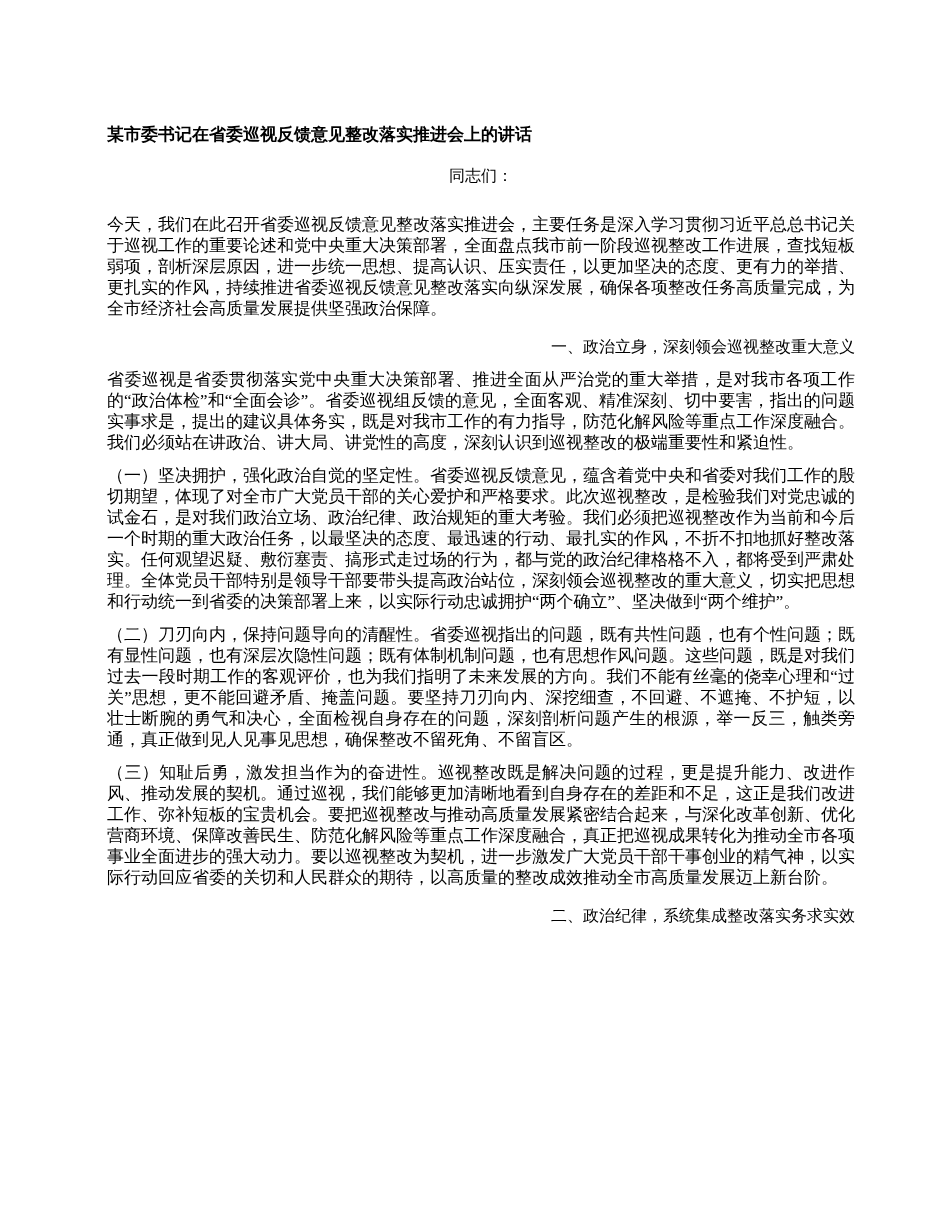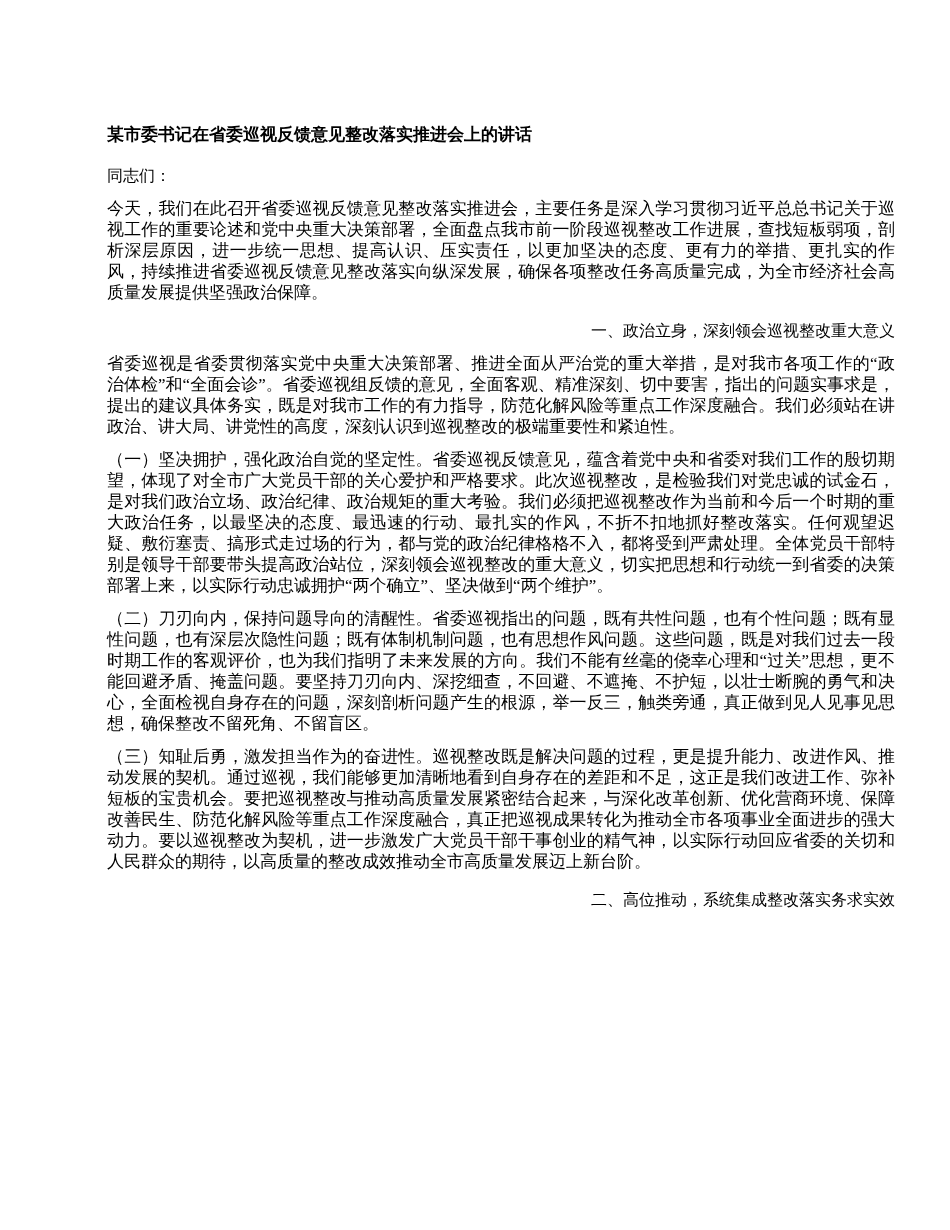--- a/index.html
+++ b/index.html
@@ -11,34 +11,35 @@
     width: 950px;
     height: 1230px;
     overflow: hidden;
     font-family: "Liberation Serif", "DejaVu Serif", serif;
     color: #000000;
   }
   .page {
     box-sizing: border-box;
     width: 950px;
     height: 1230px;
-    padding: 124px 55px 0 107px;
+    padding: 124px 95px 0 107px;
     background: #ffffff;
   }
   .doc-title {
     font-size: 17px;
     font-weight: bold;
     line-height: 22px;
     margin: 0 0 19px 0;
     text-align: left;
   }
   .salutation {
     font-size: 16px;
     line-height: 21px;
-    margin: 0 0 12px 0;
+    margin: 0 0 28px 0;
+    text-align: center;
   }
   .body-para {
     font-size: 17px;
     line-height: 21px;
     margin: 0 0 12px 0;
     text-align: justify;
     text-justify: inter-ideograph;
   }
   .section-heading {
     font-size: 16px;
@@ -61,15 +62,15 @@
   <h2 class="section-heading">一、政治立身，深刻领会巡视整改重大意义</h2>
 
   <p class="body-para">省委巡视是省委贯彻落实党中央重大决策部署、推进全面从严治党的重大举措，是对我市各项工作的“政治体检”和“全面会诊”。省委巡视组反馈的意见，全面客观、精准深刻、切中要害，指出的问题实事求是，提出的建议具体务实，既是对我市工作的有力指导，防范化解风险等重点工作深度融合。我们必须站在讲政治、讲大局、讲党性的高度，深刻认识到巡视整改的极端重要性和紧迫性。</p>
 
   <p class="body-para">（一）坚决拥护，强化政治自觉的坚定性。省委巡视反馈意见，蕴含着党中央和省委对我们工作的殷切期望，体现了对全市广大党员干部的关心爱护和严格要求。此次巡视整改，是检验我们对党忠诚的试金石，是对我们政治立场、政治纪律、政治规矩的重大考验。我们必须把巡视整改作为当前和今后一个时期的重大政治任务，以最坚决的态度、最迅速的行动、最扎实的作风，不折不扣地抓好整改落实。任何观望迟疑、敷衍塞责、搞形式走过场的行为，都与党的政治纪律格格不入，都将受到严肃处理。全体党员干部特别是领导干部要带头提高政治站位，深刻领会巡视整改的重大意义，切实把思想和行动统一到省委的决策部署上来，以实际行动忠诚拥护“两个确立”、坚决做到“两个维护”。</p>
 
   <p class="body-para">（二）刀刃向内，保持问题导向的清醒性。省委巡视指出的问题，既有共性问题，也有个性问题；既有显性问题，也有深层次隐性问题；既有体制机制问题，也有思想作风问题。这些问题，既是对我们过去一段时期工作的客观评价，也为我们指明了未来发展的方向。我们不能有丝毫的侥幸心理和“过关”思想，更不能回避矛盾、掩盖问题。要坚持刀刃向内、深挖细查，不回避、不遮掩、不护短，以壮士断腕的勇气和决心，全面检视自身存在的问题，深刻剖析问题产生的根源，举一反三，触类旁通，真正做到见人见事见思想，确保整改不留死角、不留盲区。</p>
 
   <p class="body-para">（三）知耻后勇，激发担当作为的奋进性。巡视整改既是解决问题的过程，更是提升能力、改进作风、推动发展的契机。通过巡视，我们能够更加清晰地看到自身存在的差距和不足，这正是我们改进工作、弥补短板的宝贵机会。要把巡视整改与推动高质量发展紧密结合起来，与深化改革创新、优化营商环境、保障改善民生、防范化解风险等重点工作深度融合，真正把巡视成果转化为推动全市各项事业全面进步的强大动力。要以巡视整改为契机，进一步激发广大党员干部干事创业的精气神，以实际行动回应省委的关切和人民群众的期待，以高质量的整改成效推动全市高质量发展迈上新台阶。</p>
 
-  <h2 class="section-heading">二、高位推动，系统集成整改落实务求实效</h2>
+  <h2 class="section-heading">二、政治纪律，系统集成整改落实务求实效</h2>
 
 </div>
 
 </body></html>

